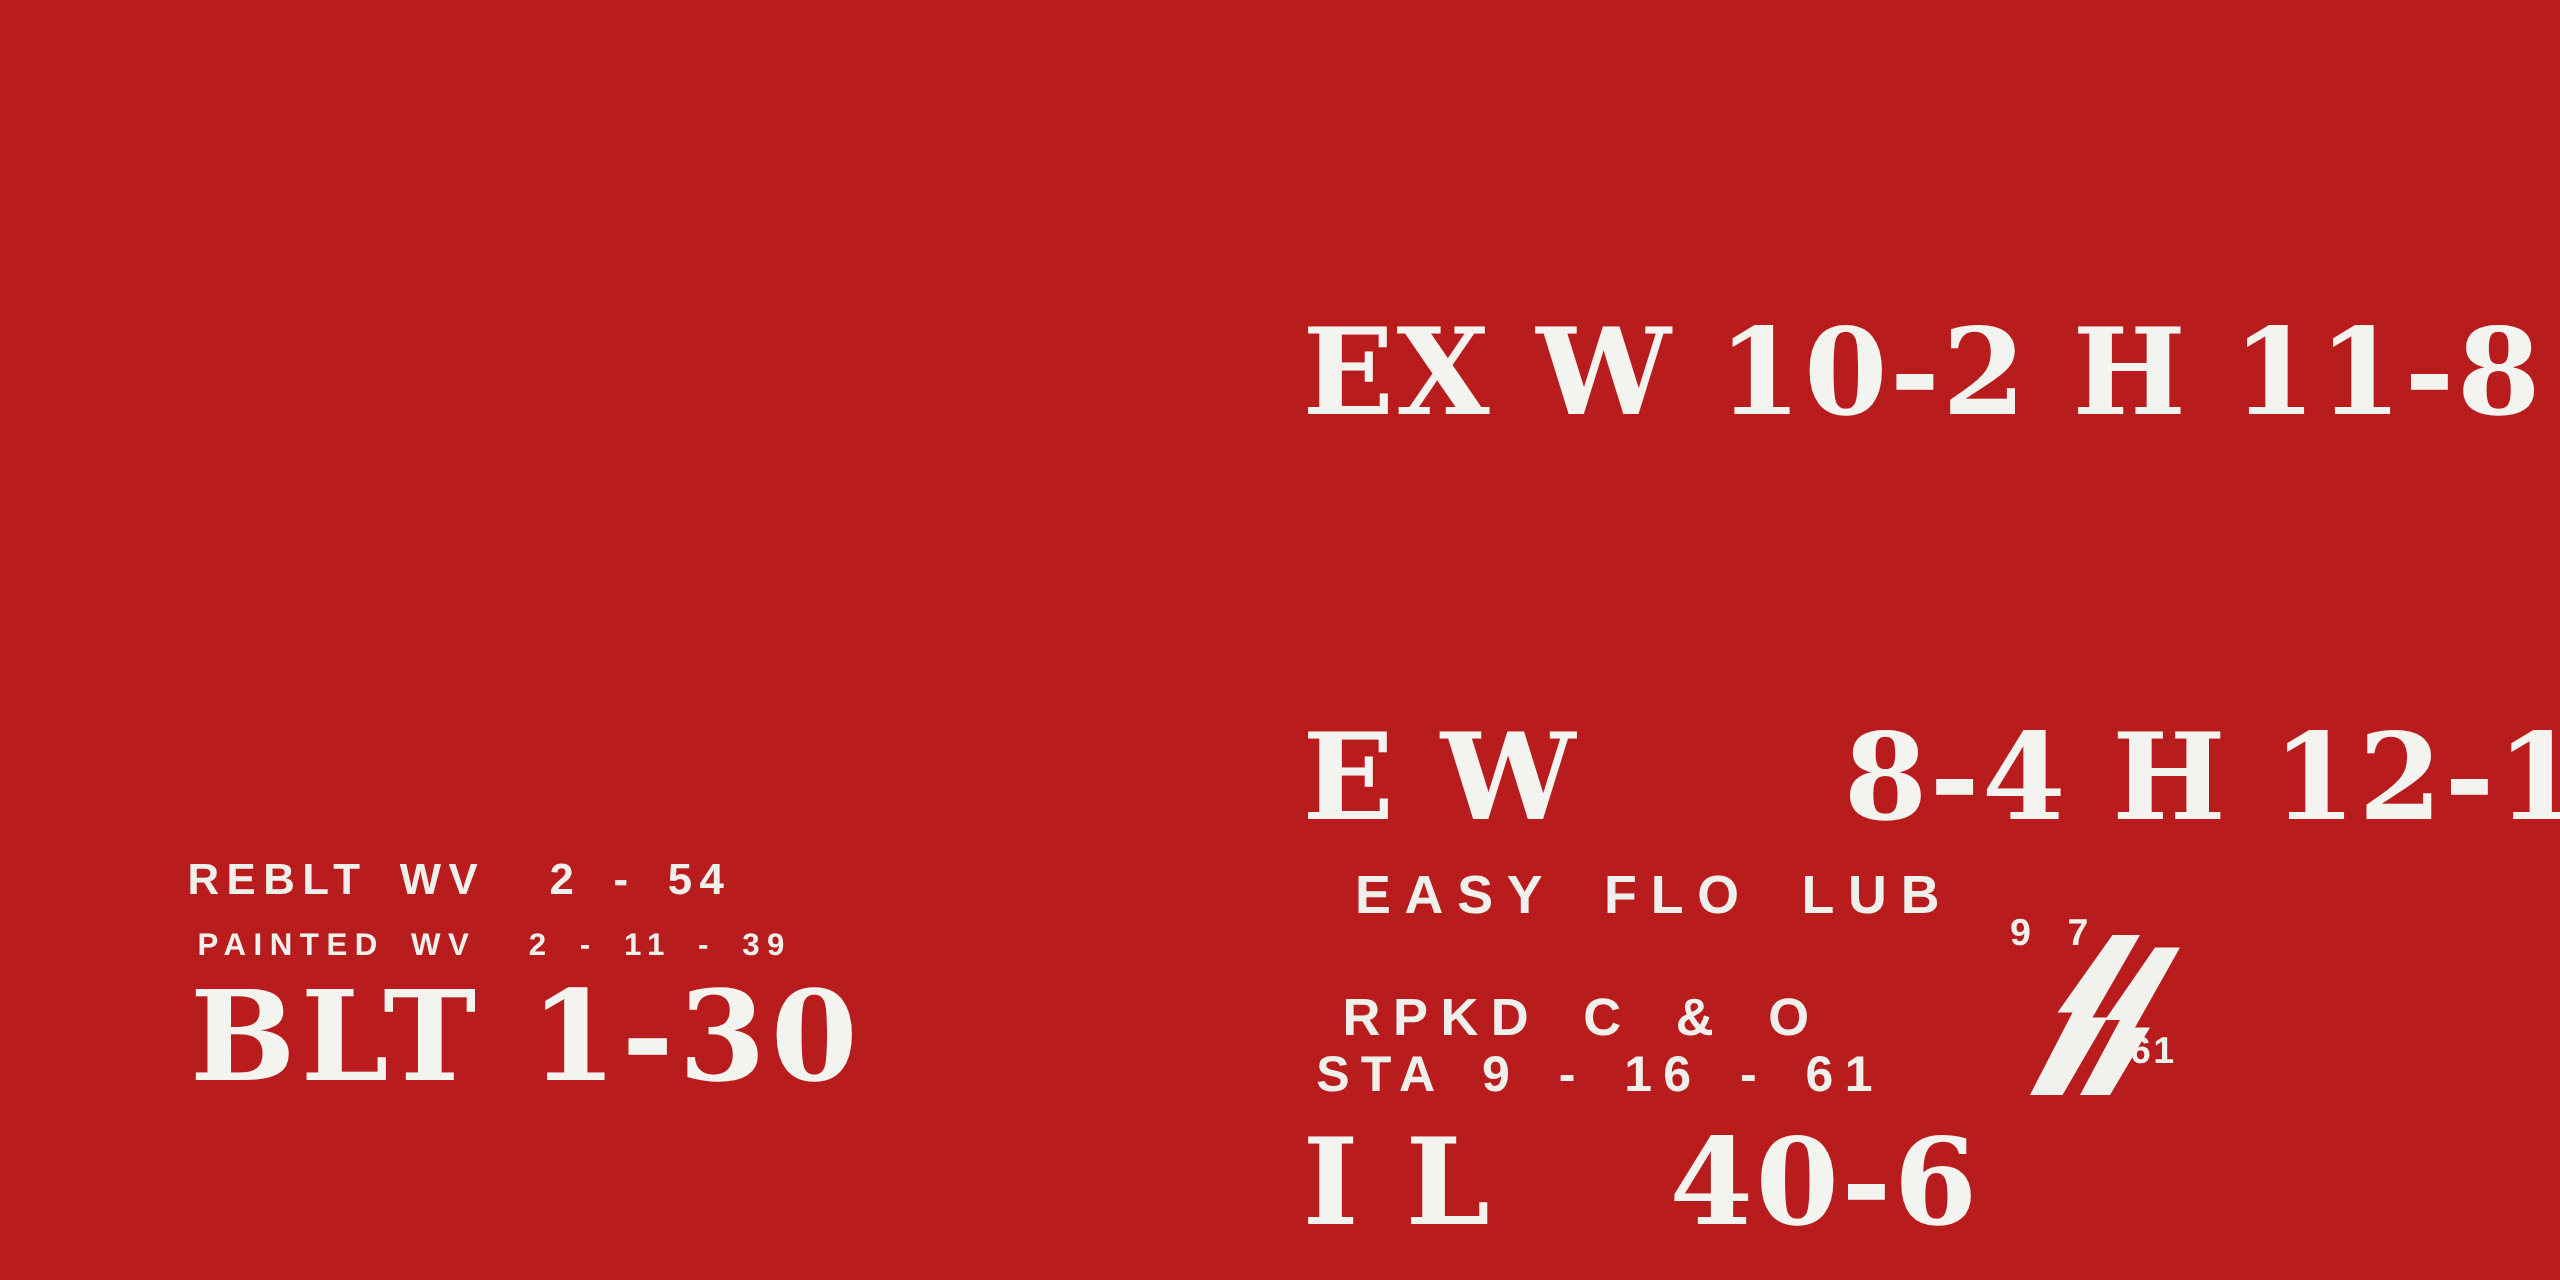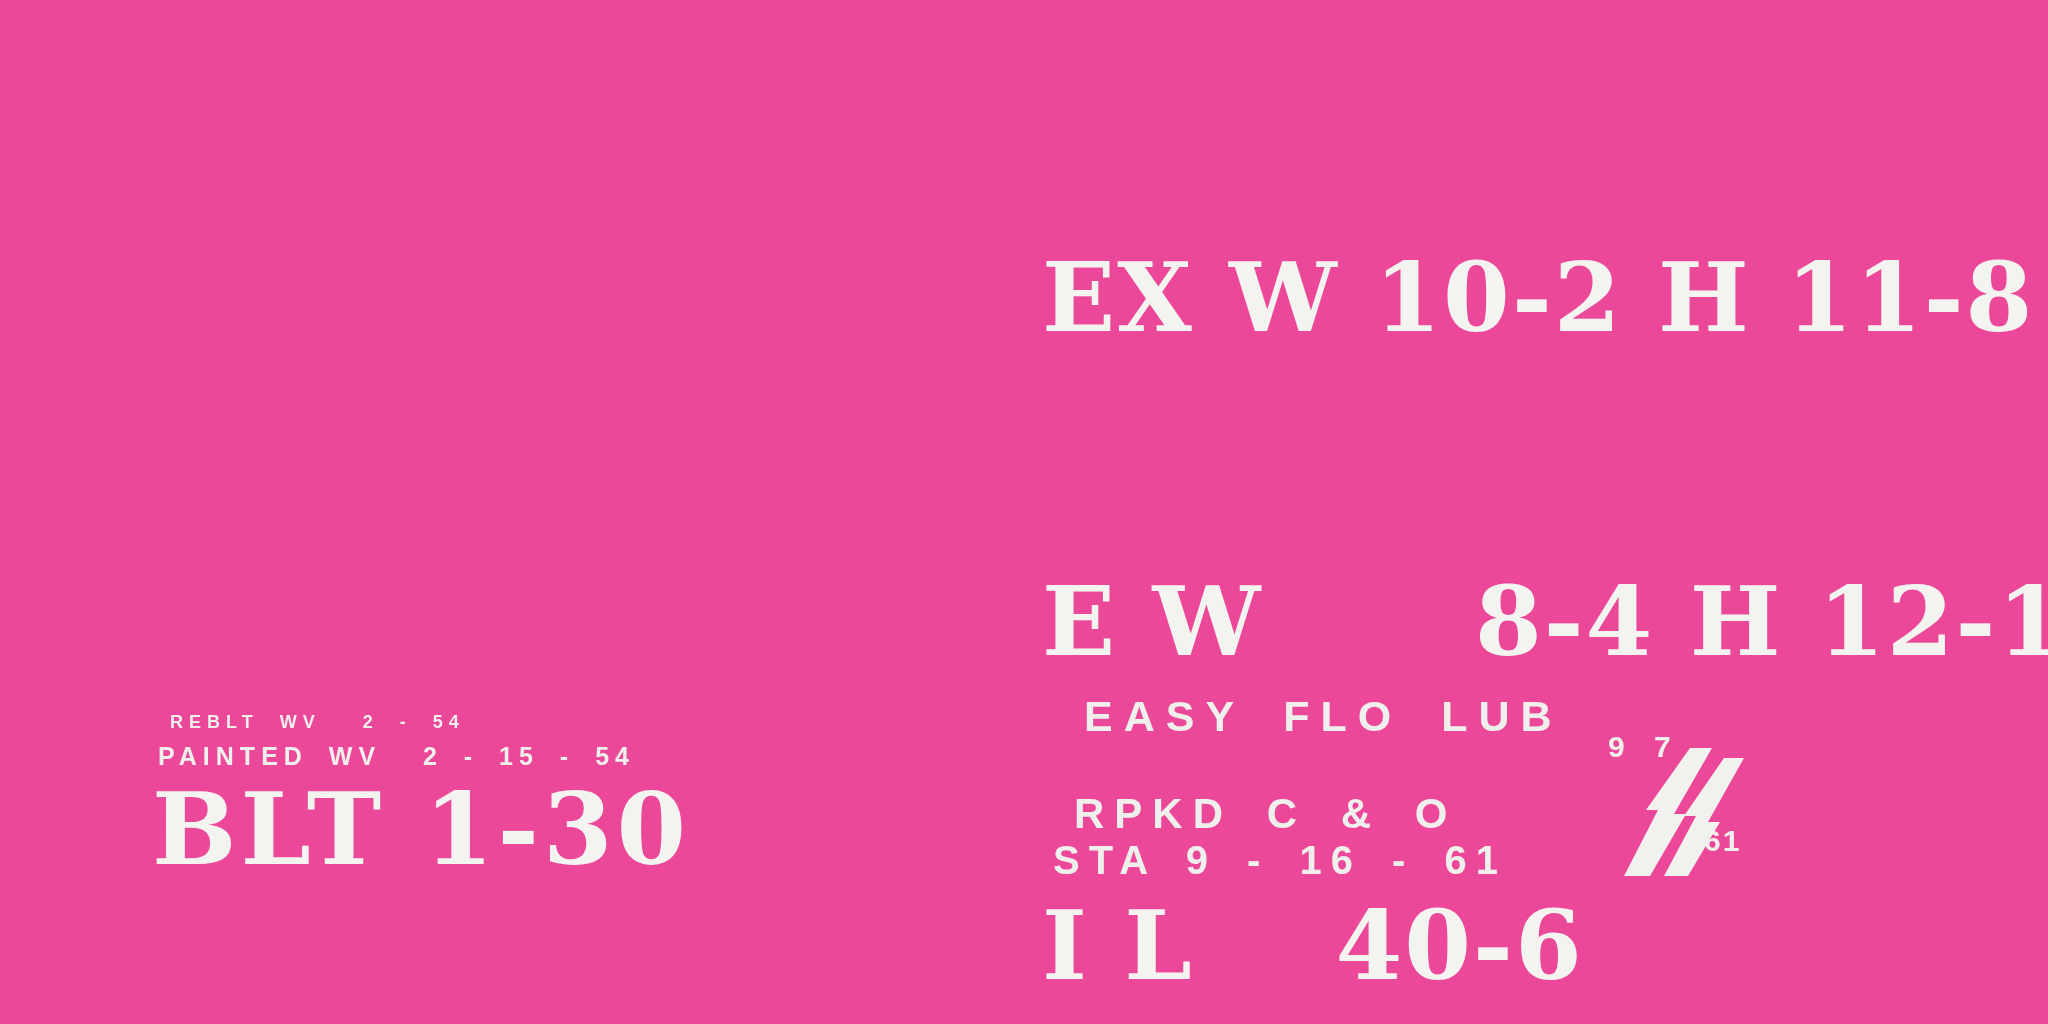--- a/index.html
+++ b/index.html
@@ -4,21 +4,21 @@
 <style>
   html, body {
     margin: 0;
     padding: 0;
     background: #000000;
   }
   .canvas {
     position: relative;
     width: 2048px;
     height: 1024px;
-    background: #ec4899;
+    background: #b91c1c;
     overflow: hidden;
     color: #f1f1ee;
   }
   .serif {
     font-family: "DejaVu Serif", "Liberation Serif", serif;
     font-weight: 700;
     white-space: pre;
     color: #f3f3f0;
   }
   .stencil {
@@ -58,26 +58,25 @@
     position: absolute;
     left: 1053px;
     top: 838px;
     font-size: 40px;
     letter-spacing: 9px;
     word-spacing: 10px;
   }
   
   .reblt {
     position: absolute;
-    left: 170px;
+    left: 150px;
     top: 684px;
-    font-size: 18px;
+    font-size: 35px;
     letter-spacing: 6px;
     word-spacing: 10px;
-    margin-top: 28px;
   }
   .painted {
     position: absolute;
     left: 158px;
     top: 742px;
     font-size: 25px;
     letter-spacing: 6px;
     word-spacing: 8px;
   }
   .blt {
@@ -136,16 +135,16 @@
     <span class="bolt-num bolt-num-9">9</span>
     <span class="bolt-num bolt-num-16">7</span>
     <span class="bolt-num bolt-num-61">61</span>
     <svg class="bolt-svg" width="140" height="132" viewBox="0 0 140 132" aria-hidden="true">
       <polygon points="0,132 34,66 22,66 66,4 88,4 50,70 62,70 26,132"></polygon>
       <polygon points="40,132 72,72 60,72 100,14 120,14 84,78 96,78 64,132"></polygon>
     </svg>
   </div>
 
   <div class="reblt stencil">REBLT WV  2 - 54</div>
-  <div class="painted stencil">PAINTED WV  2 - 15 - 54</div>
+  <div class="painted stencil">PAINTED WV  2 - 11 - 39</div>
   <div class="blt serif">BLT 1-30</div>
 
 </div>
 
 </body></html>

